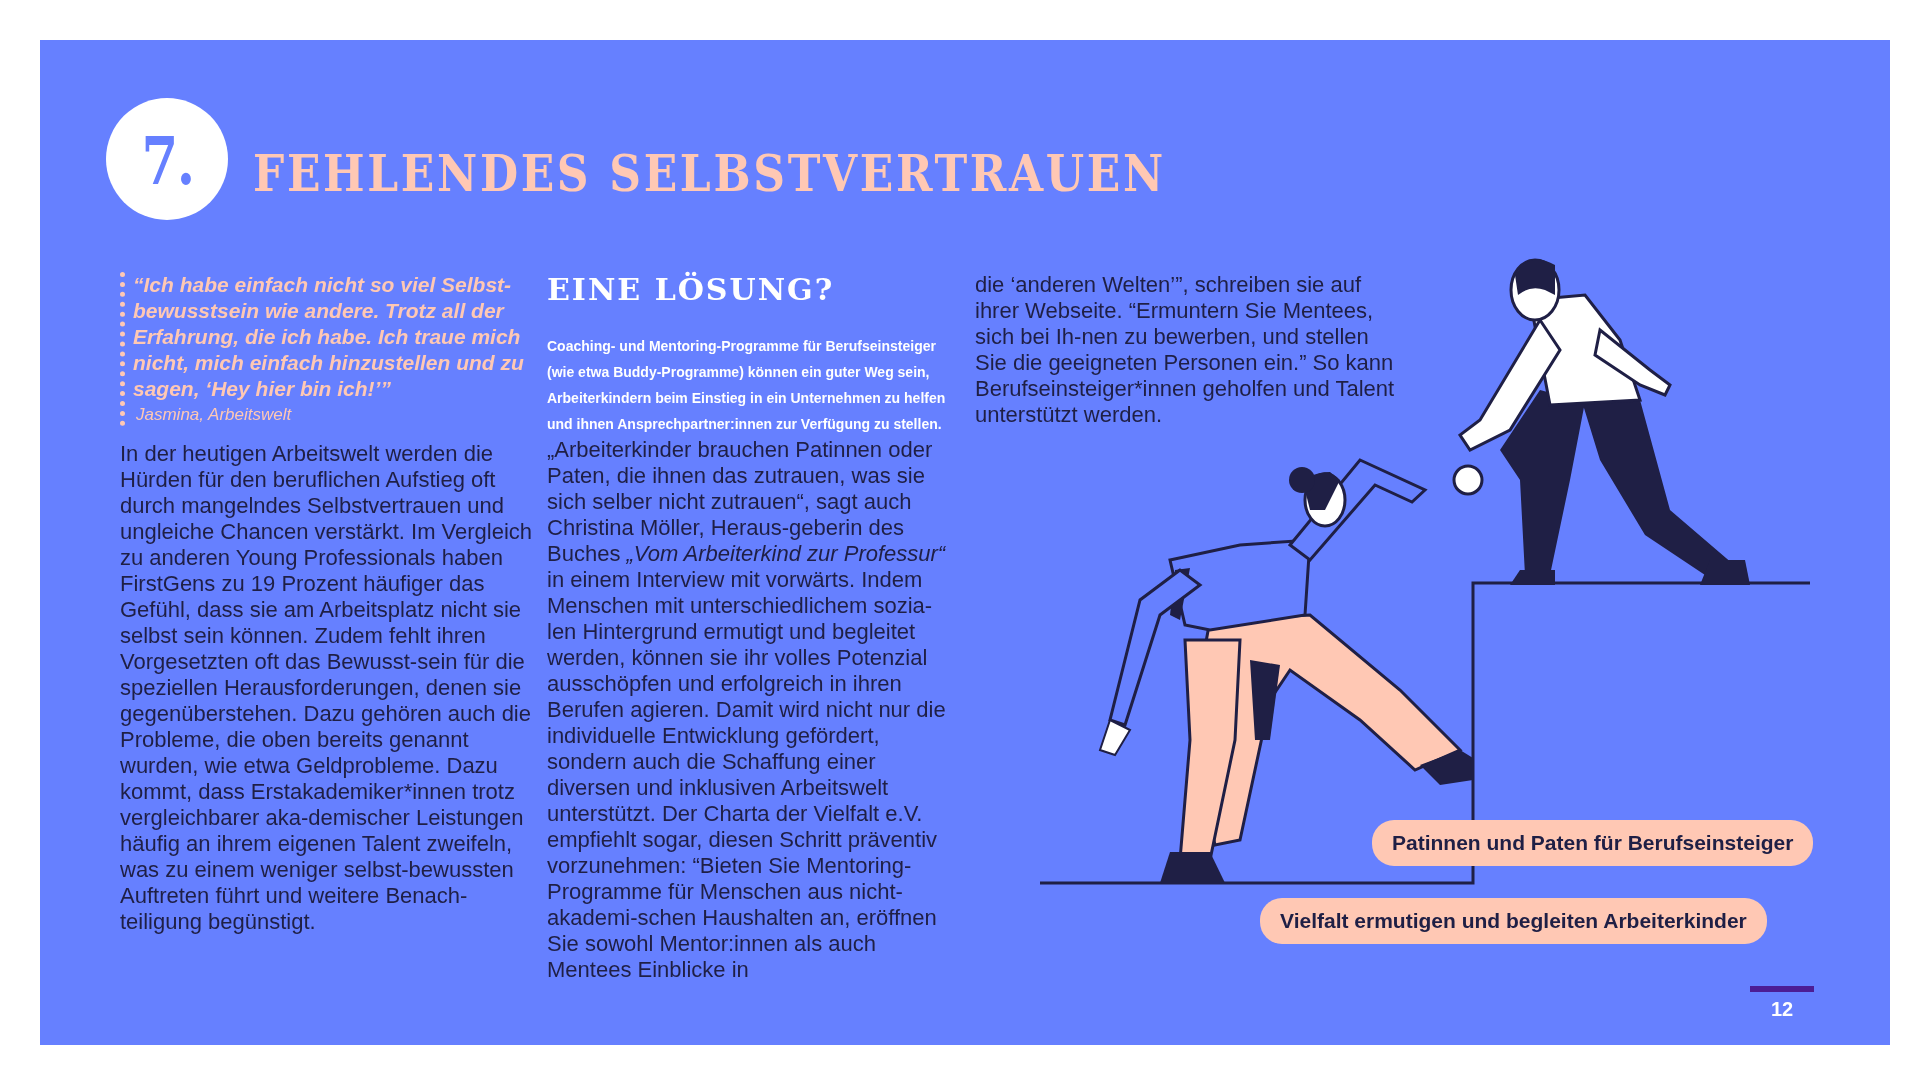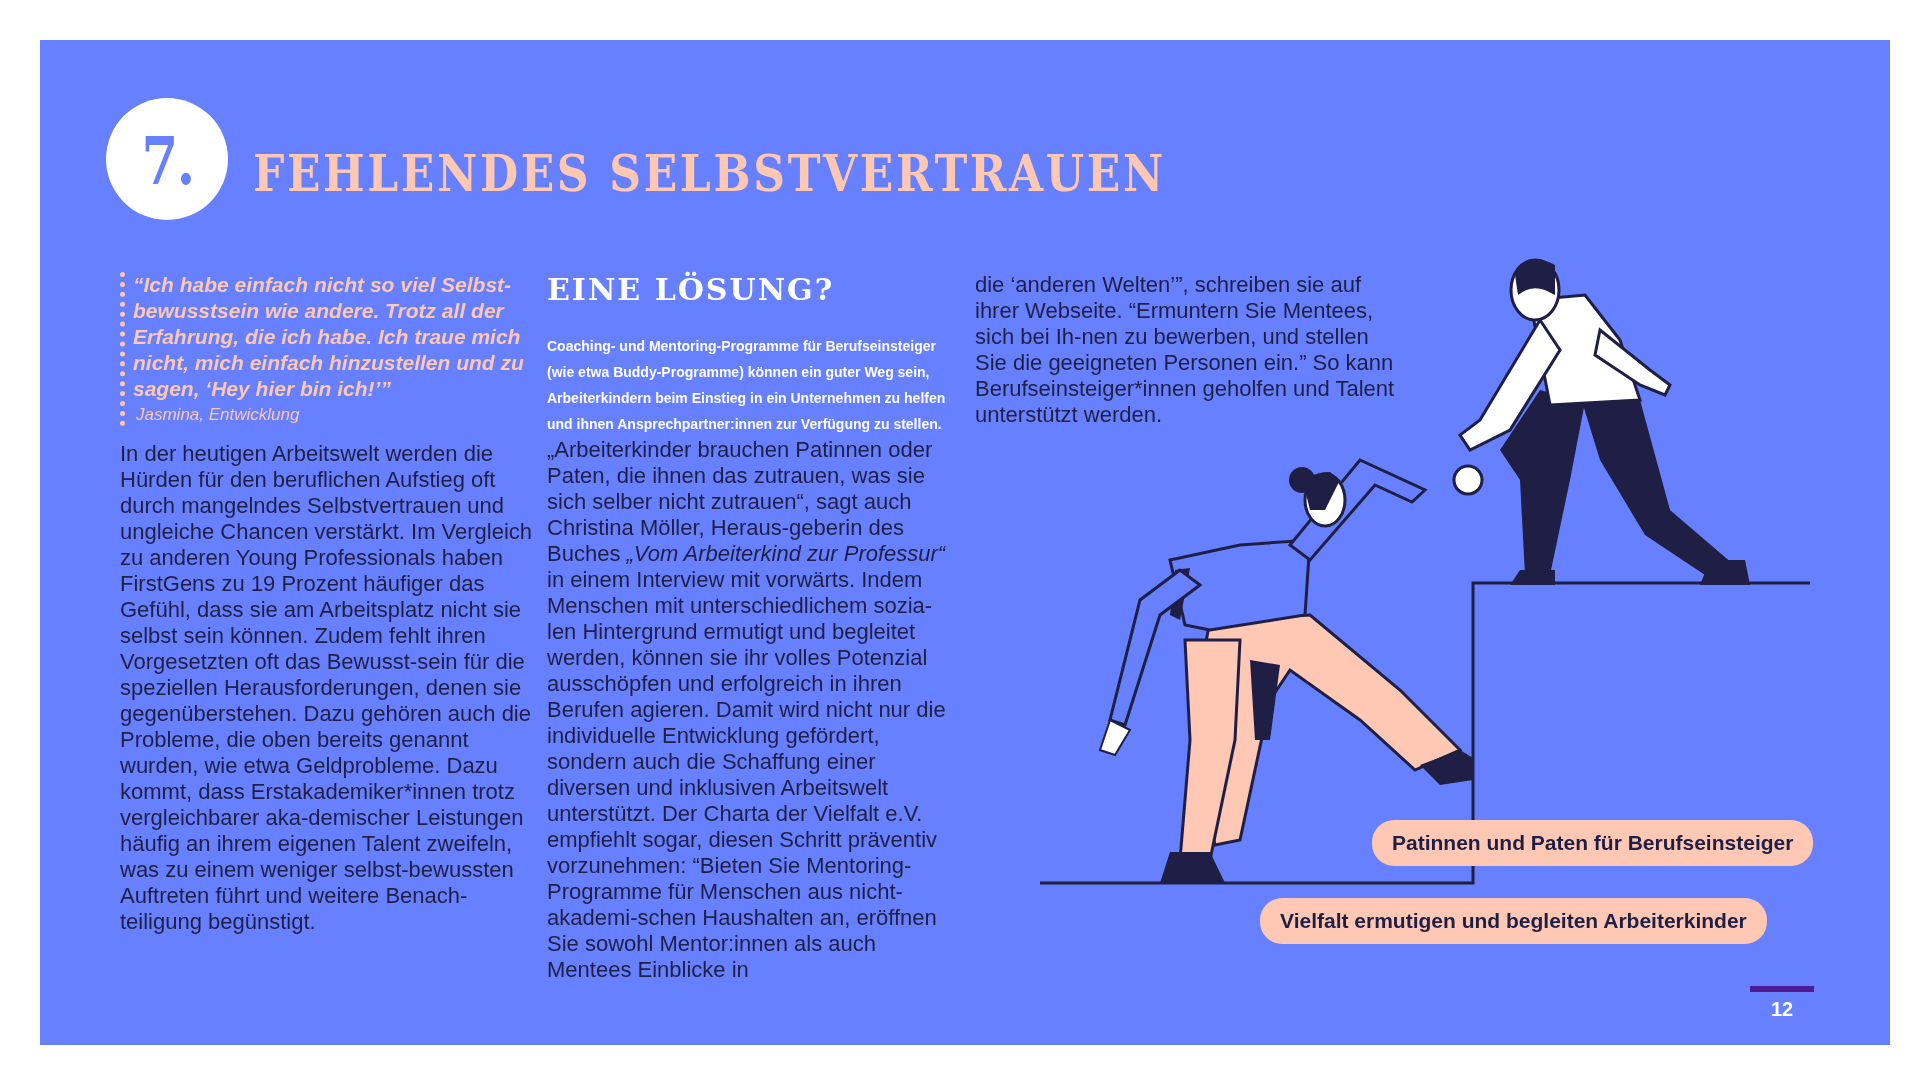--- a/index.html
+++ b/index.html
@@ -118,21 +118,21 @@
 <div class="page">
 
   <div class="num-circle">
     <span>7.</span>
   </div>
   <div class="title">FEHLENDES SELBSTVERTRAUEN</div>
 
   <div class="col1">
     <div class="quote">
       <div class="quote-text">“Ich habe einfach nicht so viel Selbst-bewusstsein wie andere. Trotz all der Erfahrung, die ich habe. Ich traue mich nicht, mich einfach hinzustellen und zu sagen, ‘Hey hier bin ich!’”</div>
-      <div class="quote-author">Jasmina, Entwicklung</div>
+      <div class="quote-author">Jasmina, Arbeitswelt</div>
     </div>
     <div class="body-text">In der heutigen Arbeitswelt werden die Hürden für den beruflichen Aufstieg oft durch mangelndes Selbstvertrauen und ungleiche Chancen verstärkt. Im Vergleich zu anderen Young Professionals haben FirstGens zu 19 Prozent häufiger das Gefühl, dass sie am Arbeitsplatz nicht sie selbst sein können. Zudem fehlt ihren Vorgesetzten oft das Bewusst-sein für die speziellen Herausforderungen, denen sie gegenüberstehen. Dazu gehören auch die Probleme, die oben bereits genannt wurden, wie etwa Geldprobleme. Dazu kommt, dass Erstakademiker*innen trotz vergleichbarer aka-demischer Leistungen häufig an ihrem eigenen Talent zweifeln, was zu einem weniger selbst-bewussten Auftreten führt und weitere Benach-teiligung begünstigt.</div>
   </div>
 
   <div class="col2">
     <div class="subhead">EINE LÖSUNG?</div>
     <div class="lead">Coaching- und Mentoring-Programme für Berufseinsteiger (wie etwa Buddy-Programme) können ein guter Weg sein, Arbeiterkindern beim Einstieg in ein Unternehmen zu helfen und ihnen Ansprechpartner:innen zur Verfügung zu stellen.</div>
     <div class="body-text"><span> „Arbeiterkinder brauchen Patinnen oder Paten, die ihnen das zutrauen, was sie sich selber nicht zutrauen“, sagt auch Christina Möller, Heraus-geberin des Buches </span><em>„Vom Arbeiterkind zur Professur“</em><span> in einem Interview mit vorwärts. Indem Menschen mit unterschiedlichem sozia-len Hintergrund ermutigt und begleitet werden, können sie ihr volles Potenzial ausschöpfen und erfolgreich in ihren Berufen agieren. Damit wird nicht nur die individuelle Entwicklung gefördert, sondern auch die Schaffung einer diversen und inklusiven Arbeitswelt unterstützt. Der Charta der Vielfalt e.V. empfiehlt sogar, diesen Schritt präventiv vorzunehmen: “Bieten Sie Mentoring-Programme für Menschen aus nicht-akademi-schen Haushalten an, eröffnen Sie sowohl Mentor:innen als auch Mentees Einblicke in</span></div>
   </div>
 

